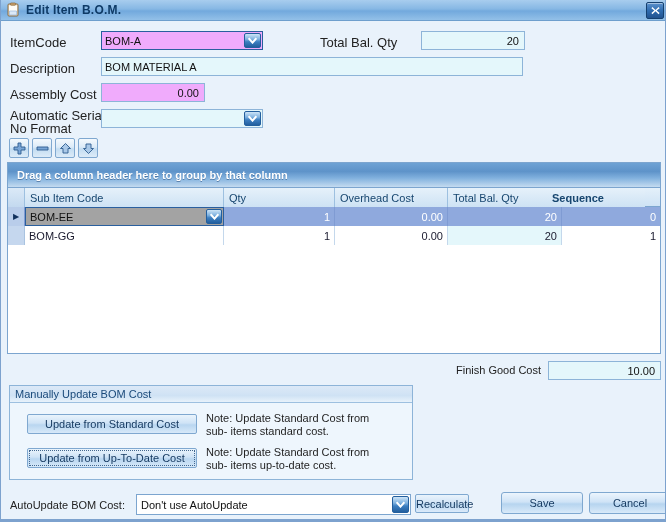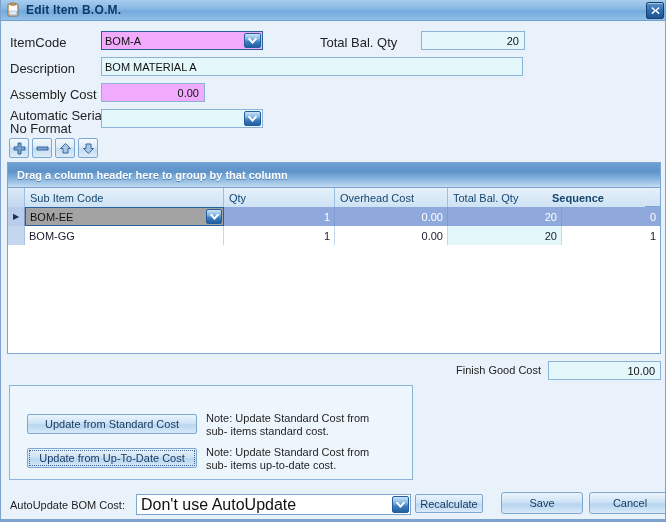--- a/index.html
+++ b/index.html
@@ -206,27 +206,27 @@
     width: 180px;
   }
 
   
   #footer { position: absolute; left: 0; bottom: 0; width: 664px; height: 32px; }
   #au-label { position: absolute; left: 9px; top: 10px; font-size: 11px; color: #222; white-space: nowrap; }
   #au-combo {
     position: absolute; left: 135px; top: 5px; width: 275px; height: 21px;
     background: #ffffff; border: 1px solid #7ca5cf;
     display: flex; align-items: center; padding-left: 4px;
-    font-size: 16px; color: #111;
+    font-size: 11px; color: #111;
   }
   #recalc-btn {
-    position: absolute; left: 414px; top: 494px; width: 68px; height: 19px;
+    position: absolute; left: 414px; top: 494px; width: 54px; height: 19px;
     background: linear-gradient(to bottom, #eaf4fc 0%, #d2e4f6 45%, #bcd8f1 55%, #dbeafa 100%);
     border: 1px solid #7fa8d0; border-radius: 2px;
-    display: flex; align-items: center; justify-content: center;
+    display: flex; align-items: center; 
     font-size: 11px; color: #14385f; cursor: pointer;
   }
   .footer-btn {
     position: absolute; top: 492px; width: 82px; height: 22px;
     background: linear-gradient(to bottom, #ecf5fd 0%, #cfe3f6 45%, #b6d4ef 55%, #d9eaf9 100%);
     border: 1px solid #7fa8d0; border-radius: 3px;
     display: flex; align-items: center; justify-content: center;
     font-size: 11px; color: #14385f; cursor: pointer;
   }
   #save-btn { left: 500px; }
@@ -366,20 +366,23 @@
       <div class="gcell num" style="left:554px; width:98px; border-right:none;">1</div>
     </div>
   </div>
 
   <span id="fgc-label">Finish Good Cost</span>
   <div id="fgc-field">
     <span>10.00</span>
   </div>
 
   <div id="groupbox">
+    <div id="gb-head">
+      <span>Manually Update BOM Cost</span>
+    </div>
 
     <div class="big-btn" style="left:17px; top:28px;">
       <span>Update from Standard Cost</span>
     </div>
     <div class="note" style="left:196px; top:26px;">
       <span>Note: Update Standard Cost from sub-</span>
       <span>items standard cost.</span>
     </div>
 
     <div class="big-btn focused" style="left:17px; top:62px;">

